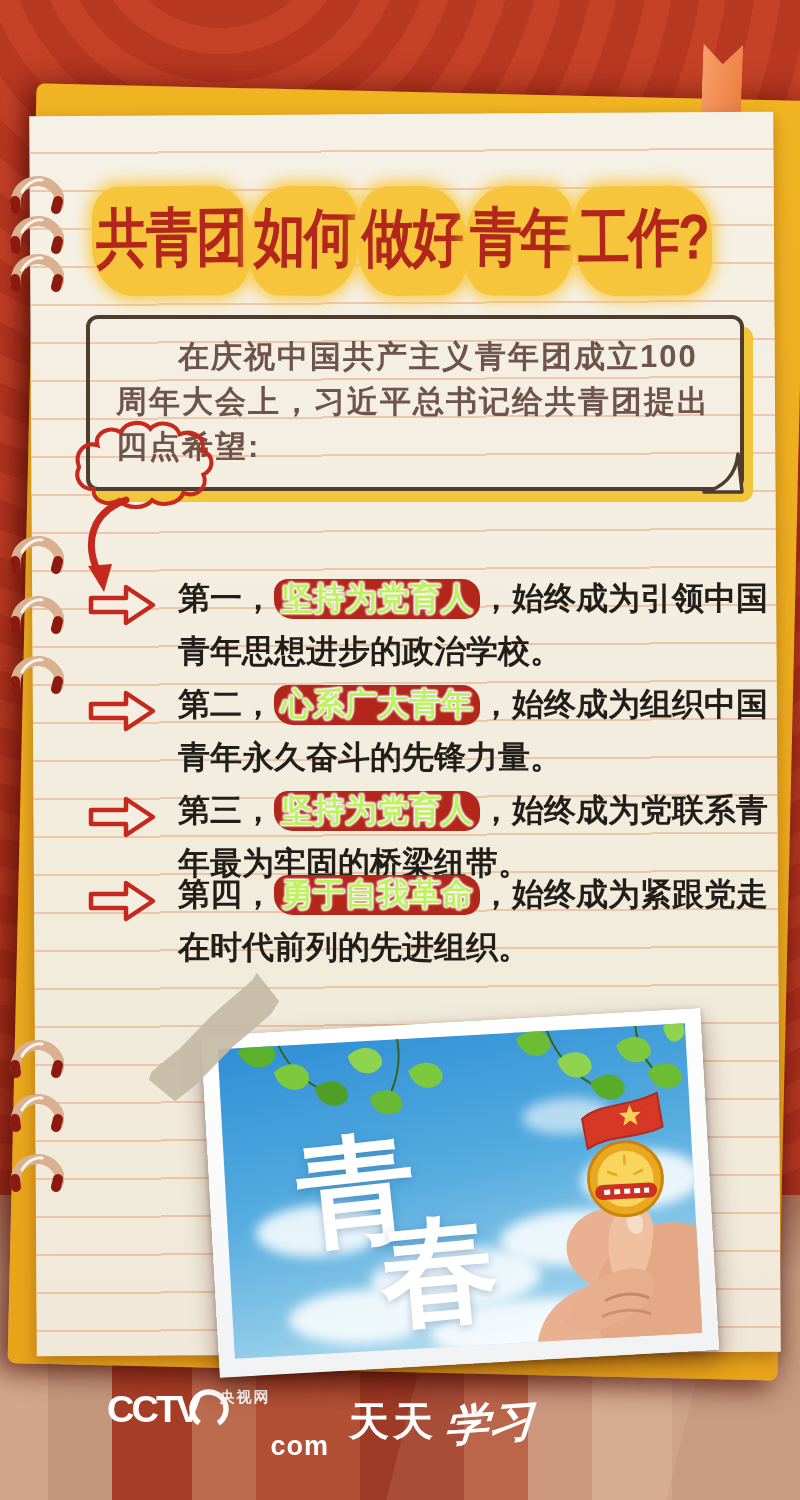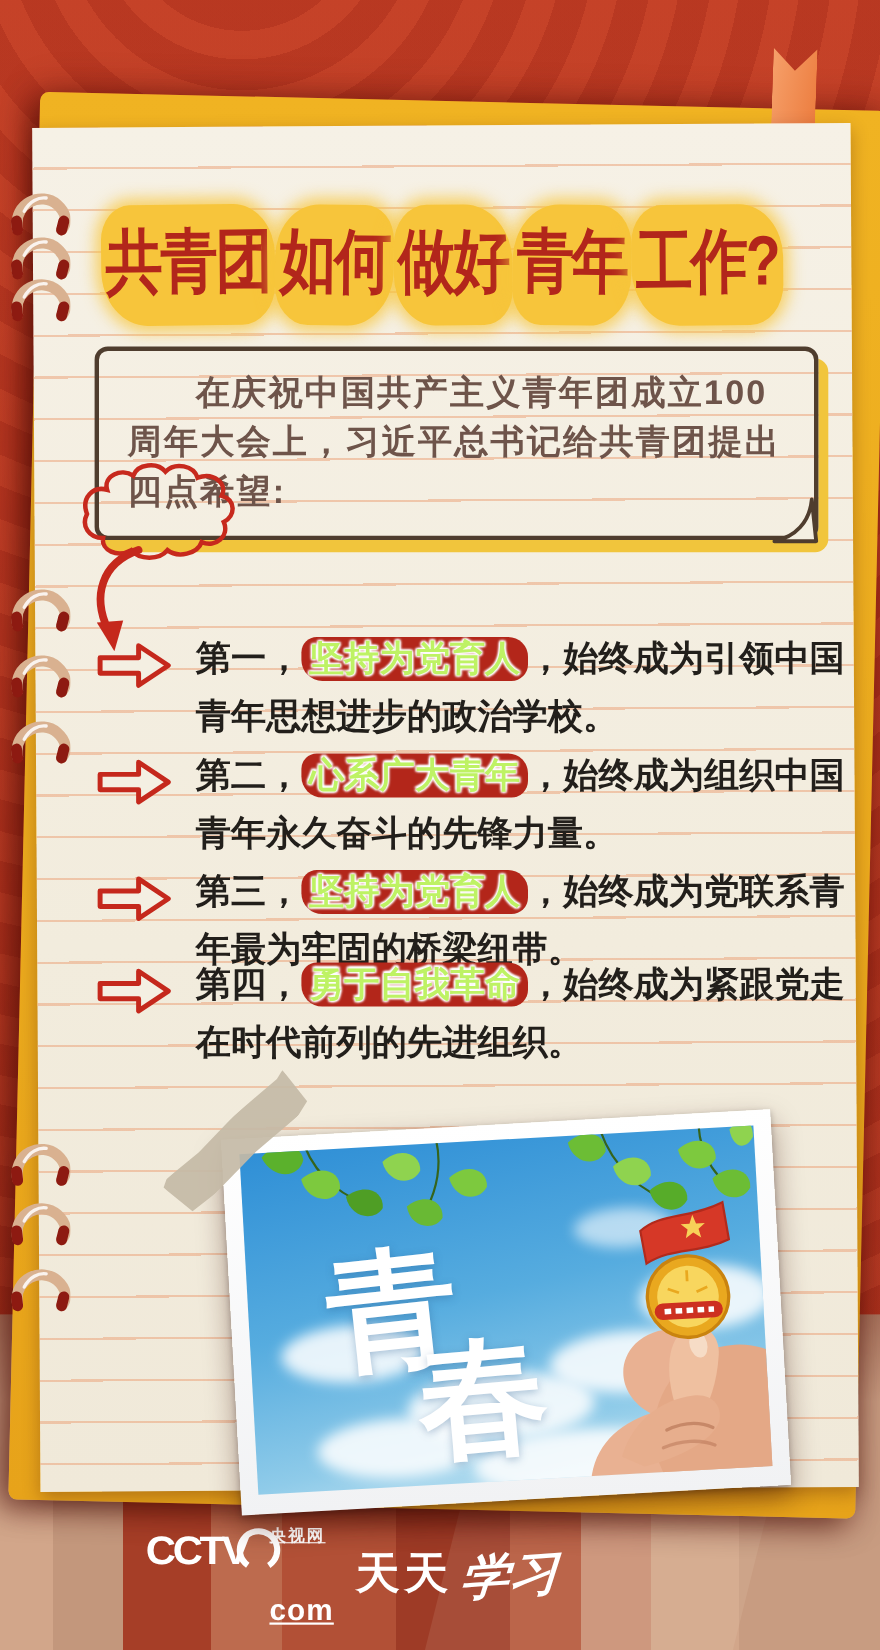--- a/index.html
+++ b/index.html
@@ -81,21 +81,21 @@
   .badge{position:absolute;left:352px;top:60px;width:96px;height:132px;z-index:6;}
   .tape{position:absolute;left:-62px;top:-16px;width:152px;height:40px;z-index:8;
     background:rgba(196,186,166,.92);transform:rotate(-40deg);
     clip-path:polygon(0 10%,5% 0,30% 6%,60% 0,94% 6%,100% 0,98% 90%,88% 100%,55% 94%,20% 100%,3% 94%);}
   
   .footer{position:absolute;left:0;top:1386px;width:640px;display:flex;z-index:4;
     justify-content:center;align-items:center;gap:20px;color:#fff;}
   .cctv{display:flex;align-items:flex-start;}
   .cctv-word{font-size:38px;font-weight:900;letter-spacing:-3px;transform:scaleY(.95);line-height:48px;}
   .cctv-ring{width:46px;height:46px;margin-left:-12px;}
-  .cctv-col{display:flex;flex-direction:column;margin-left:-13px;padding-top:2px;text-decoration:underline;}
+  .cctv-col{display:flex;margin-left:-13px;padding-top:2px;}
   .cctv-site{font-size:15px;letter-spacing:2px;font-weight:700;line-height:18px;}
   .cctv-com{font-size:27px;font-weight:700;letter-spacing:1px;line-height:28px;margin-top:44px;}
   .tagline{display:flex;align-items:flex-start;gap:8px;}
   .tt{font-size:40px;font-weight:700;letter-spacing:4px;}
   .xx{font-size:44px;font-weight:700;font-style:italic;transform:skewX(-8deg) rotate(-4deg);
       font-family:"Liberation Serif", serif;}
 </style>
 </head>
 <body>
 

